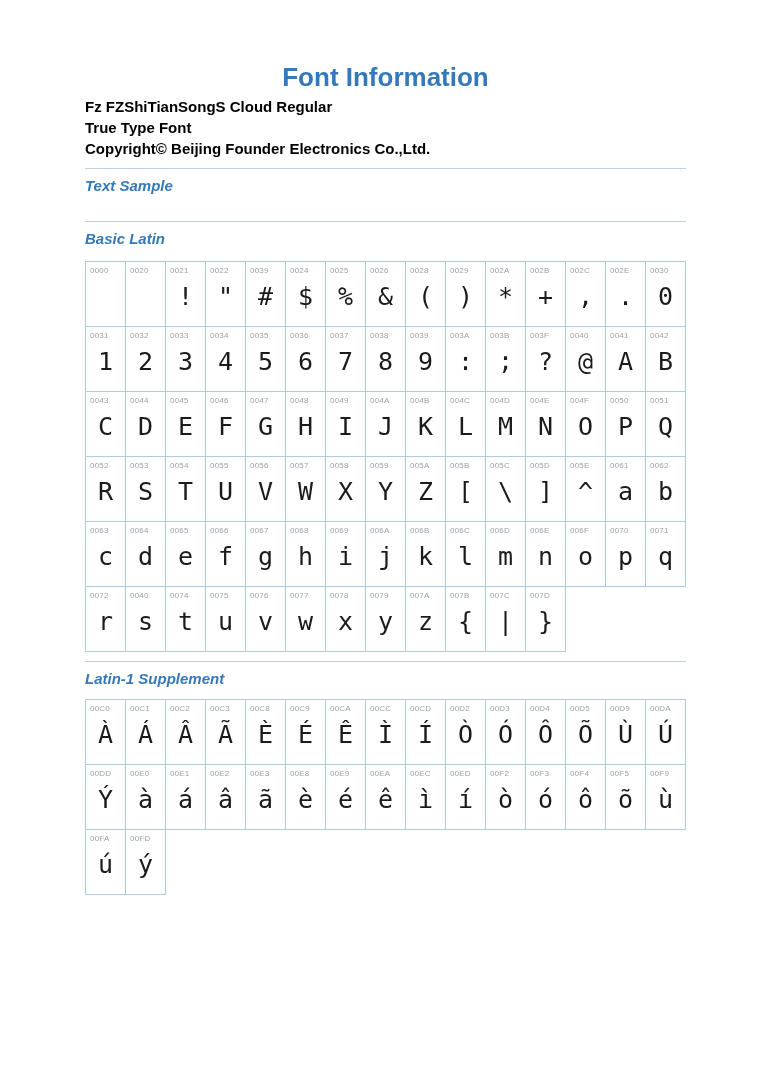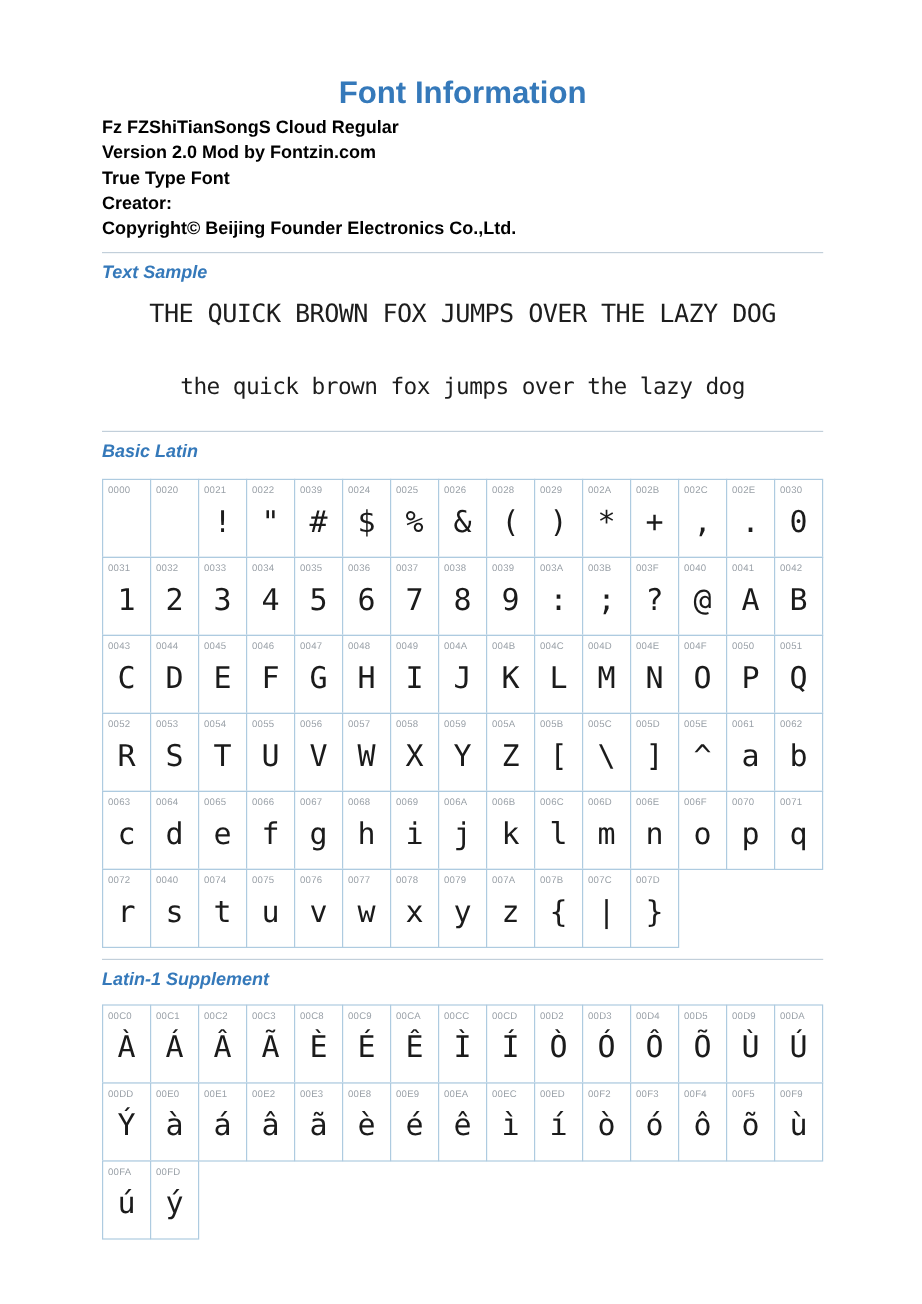--- a/index.html
+++ b/index.html
@@ -70,33 +70,27 @@
 </style>
 </head>
 <body>
 
 <div class="content">
 
   <h1 class="page-title">Font Information</h1>
 
   <div>
     <div class="meta-line">Fz FZShiTianSongS Cloud Regular</div>
-    <div class="meta-line">Version 2.0 Mod by Fontzin.com</div>
     <div class="meta-line">True Type Font</div>
-    <div class="meta-line">Creator:</div>
     <div class="meta-line">Copyright© Beijing Founder Electronics Co.,Ltd.</div>
   </div>
 
   <hr class="divider div-1">
 
   <h2 class="section-heading">Text Sample</h2>
-  <div class="sample-wrap">
-    <div class="sample-line sample-upper">THE QUICK BROWN FOX JUMPS OVER THE LAZY DOG</div>
-    <div class="sample-line sample-lower">the quick brown fox jumps over the lazy dog</div>
-  </div>
 
   <hr class="divider div-2">
 
   <h2 class="section-heading">Basic Latin</h2>
   <div class="glyph-grid">
       <div class="grid-row">
         <div class="cell">
           <div class="code">0000</div>
           <div class="glyph"></div>
         </div>

